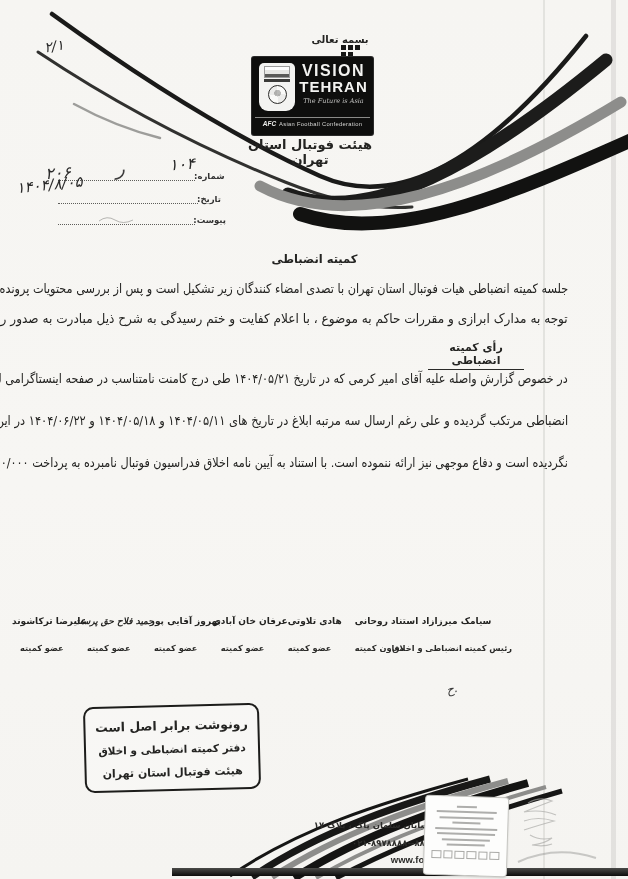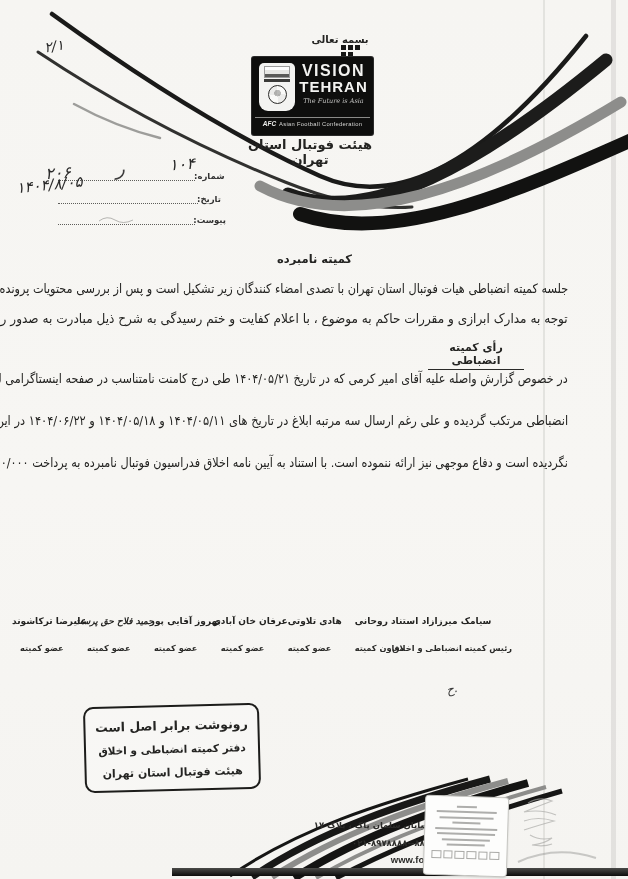--- a/index.html
+++ b/index.html
@@ -145,21 +145,21 @@
     <path d="M3,8 q8,-6 16,-1 t18,0" fill="none" stroke="#8a8a87" stroke-width="1" opacity=".6"></path>
   </svg>
 
   <div class="abs hand hw-number" style="z-index:2">
     <span>۱۰۴</span>
     <span class="sep">ر</span>
     <span>۲۰۶</span>
   </div>
   <div class="abs hand hw-date" style="z-index:2">۱۴۰۴/۸/۰۵</div>
 
-  <div class="abs title-c">کمیته نامبرده</div>
+  <div class="abs title-c">کمیته انضباطی</div>
 
   <div class="abs bline" style="top:281px">
     <span class="fitspan" style="transform: scaleX(0.867003);">جلسه کمیته انضباطی هیات  فوتبال استان تهران با تصدی امضاء کنندگان زیر تشکیل است و پس از بررسی محتویات پرونده مطروحه و با</span></div>
   <div class="abs bline" style="top:311px">
     <span class="fitspan" style="transform: scaleX(0.931284);">توجه به مدارک ابرازی و مقررات حاکم به موضوع ، با اعلام کفایت و ختم رسیدگی به شرح ذیل مبادرت به صدور رأی می نماید:</span></div>
 
   <div class="abs title-v">رأی کمیته انضباطی</div>
 
   <div class="abs bline" style="top:371px">
     <span class="fitspan" style="transform: scaleX(0.864094);">در خصوص گزارش واصله علیه آقای امیر کرمی که در تاریخ ۱۴۰۴/۰۵/۲۱ طی درج کامنت نامتناسب در صفحه اینستاگرامی لیگ پایه تخلف</span></div>

